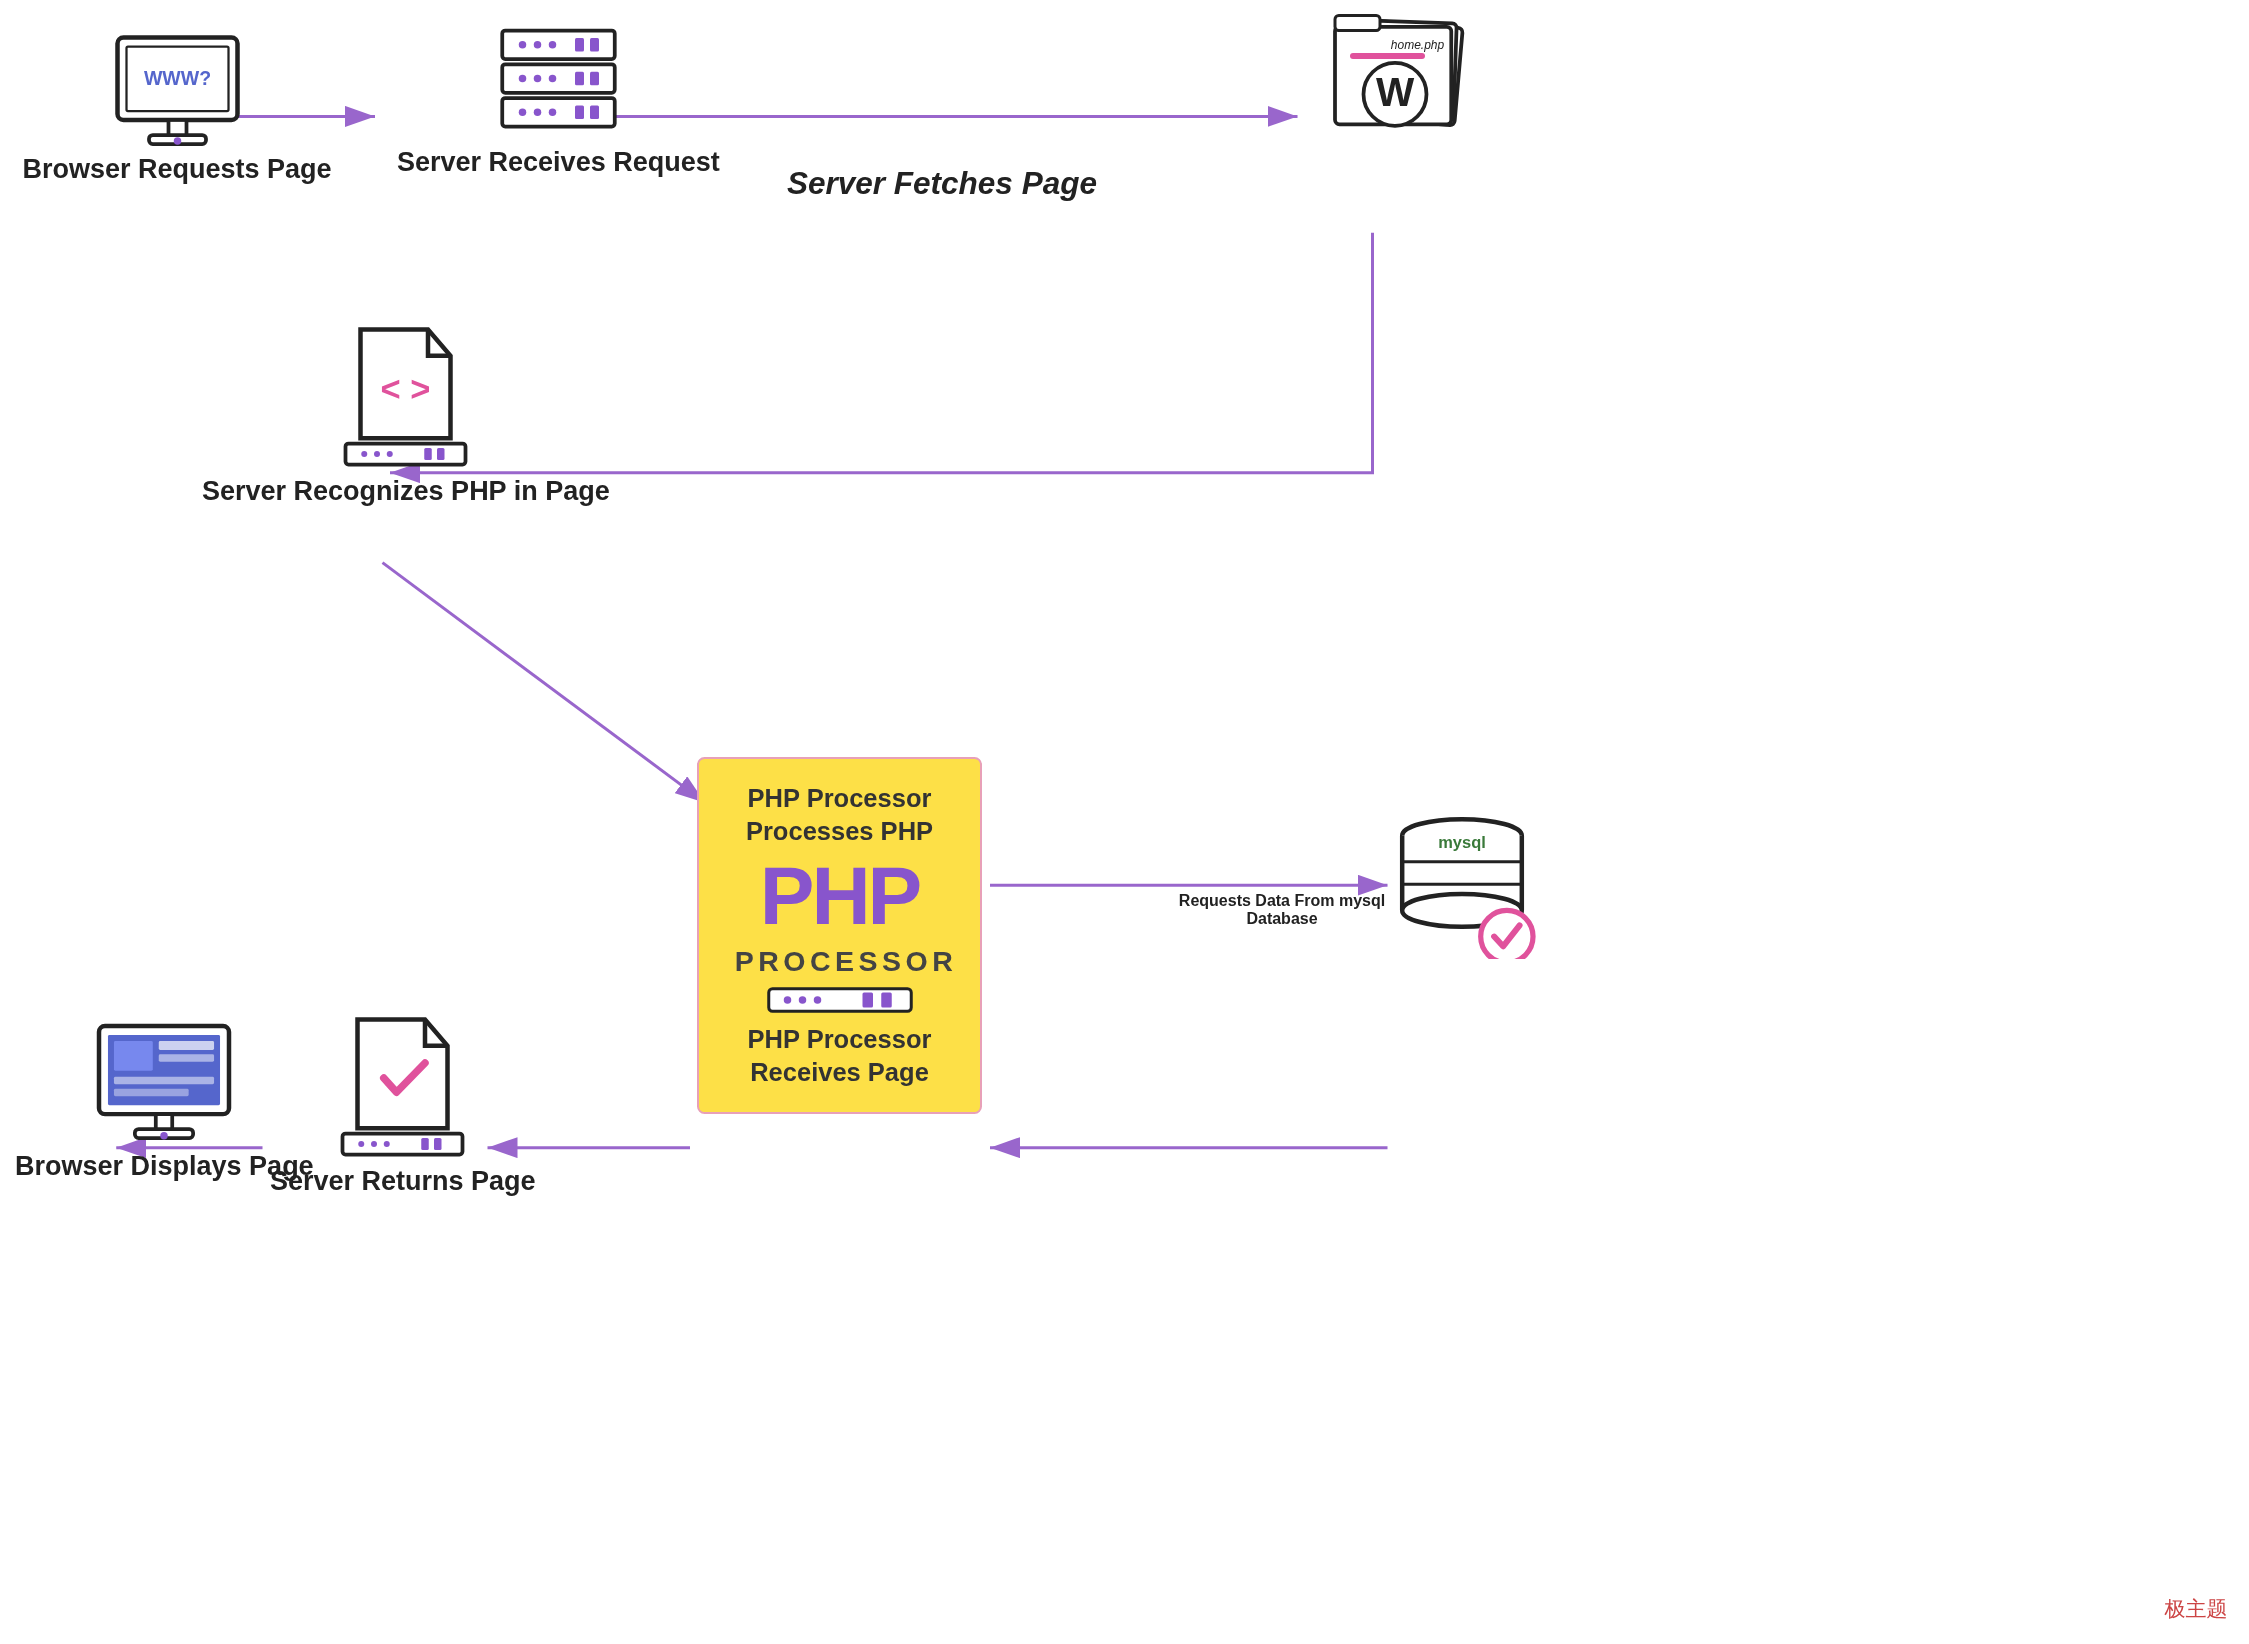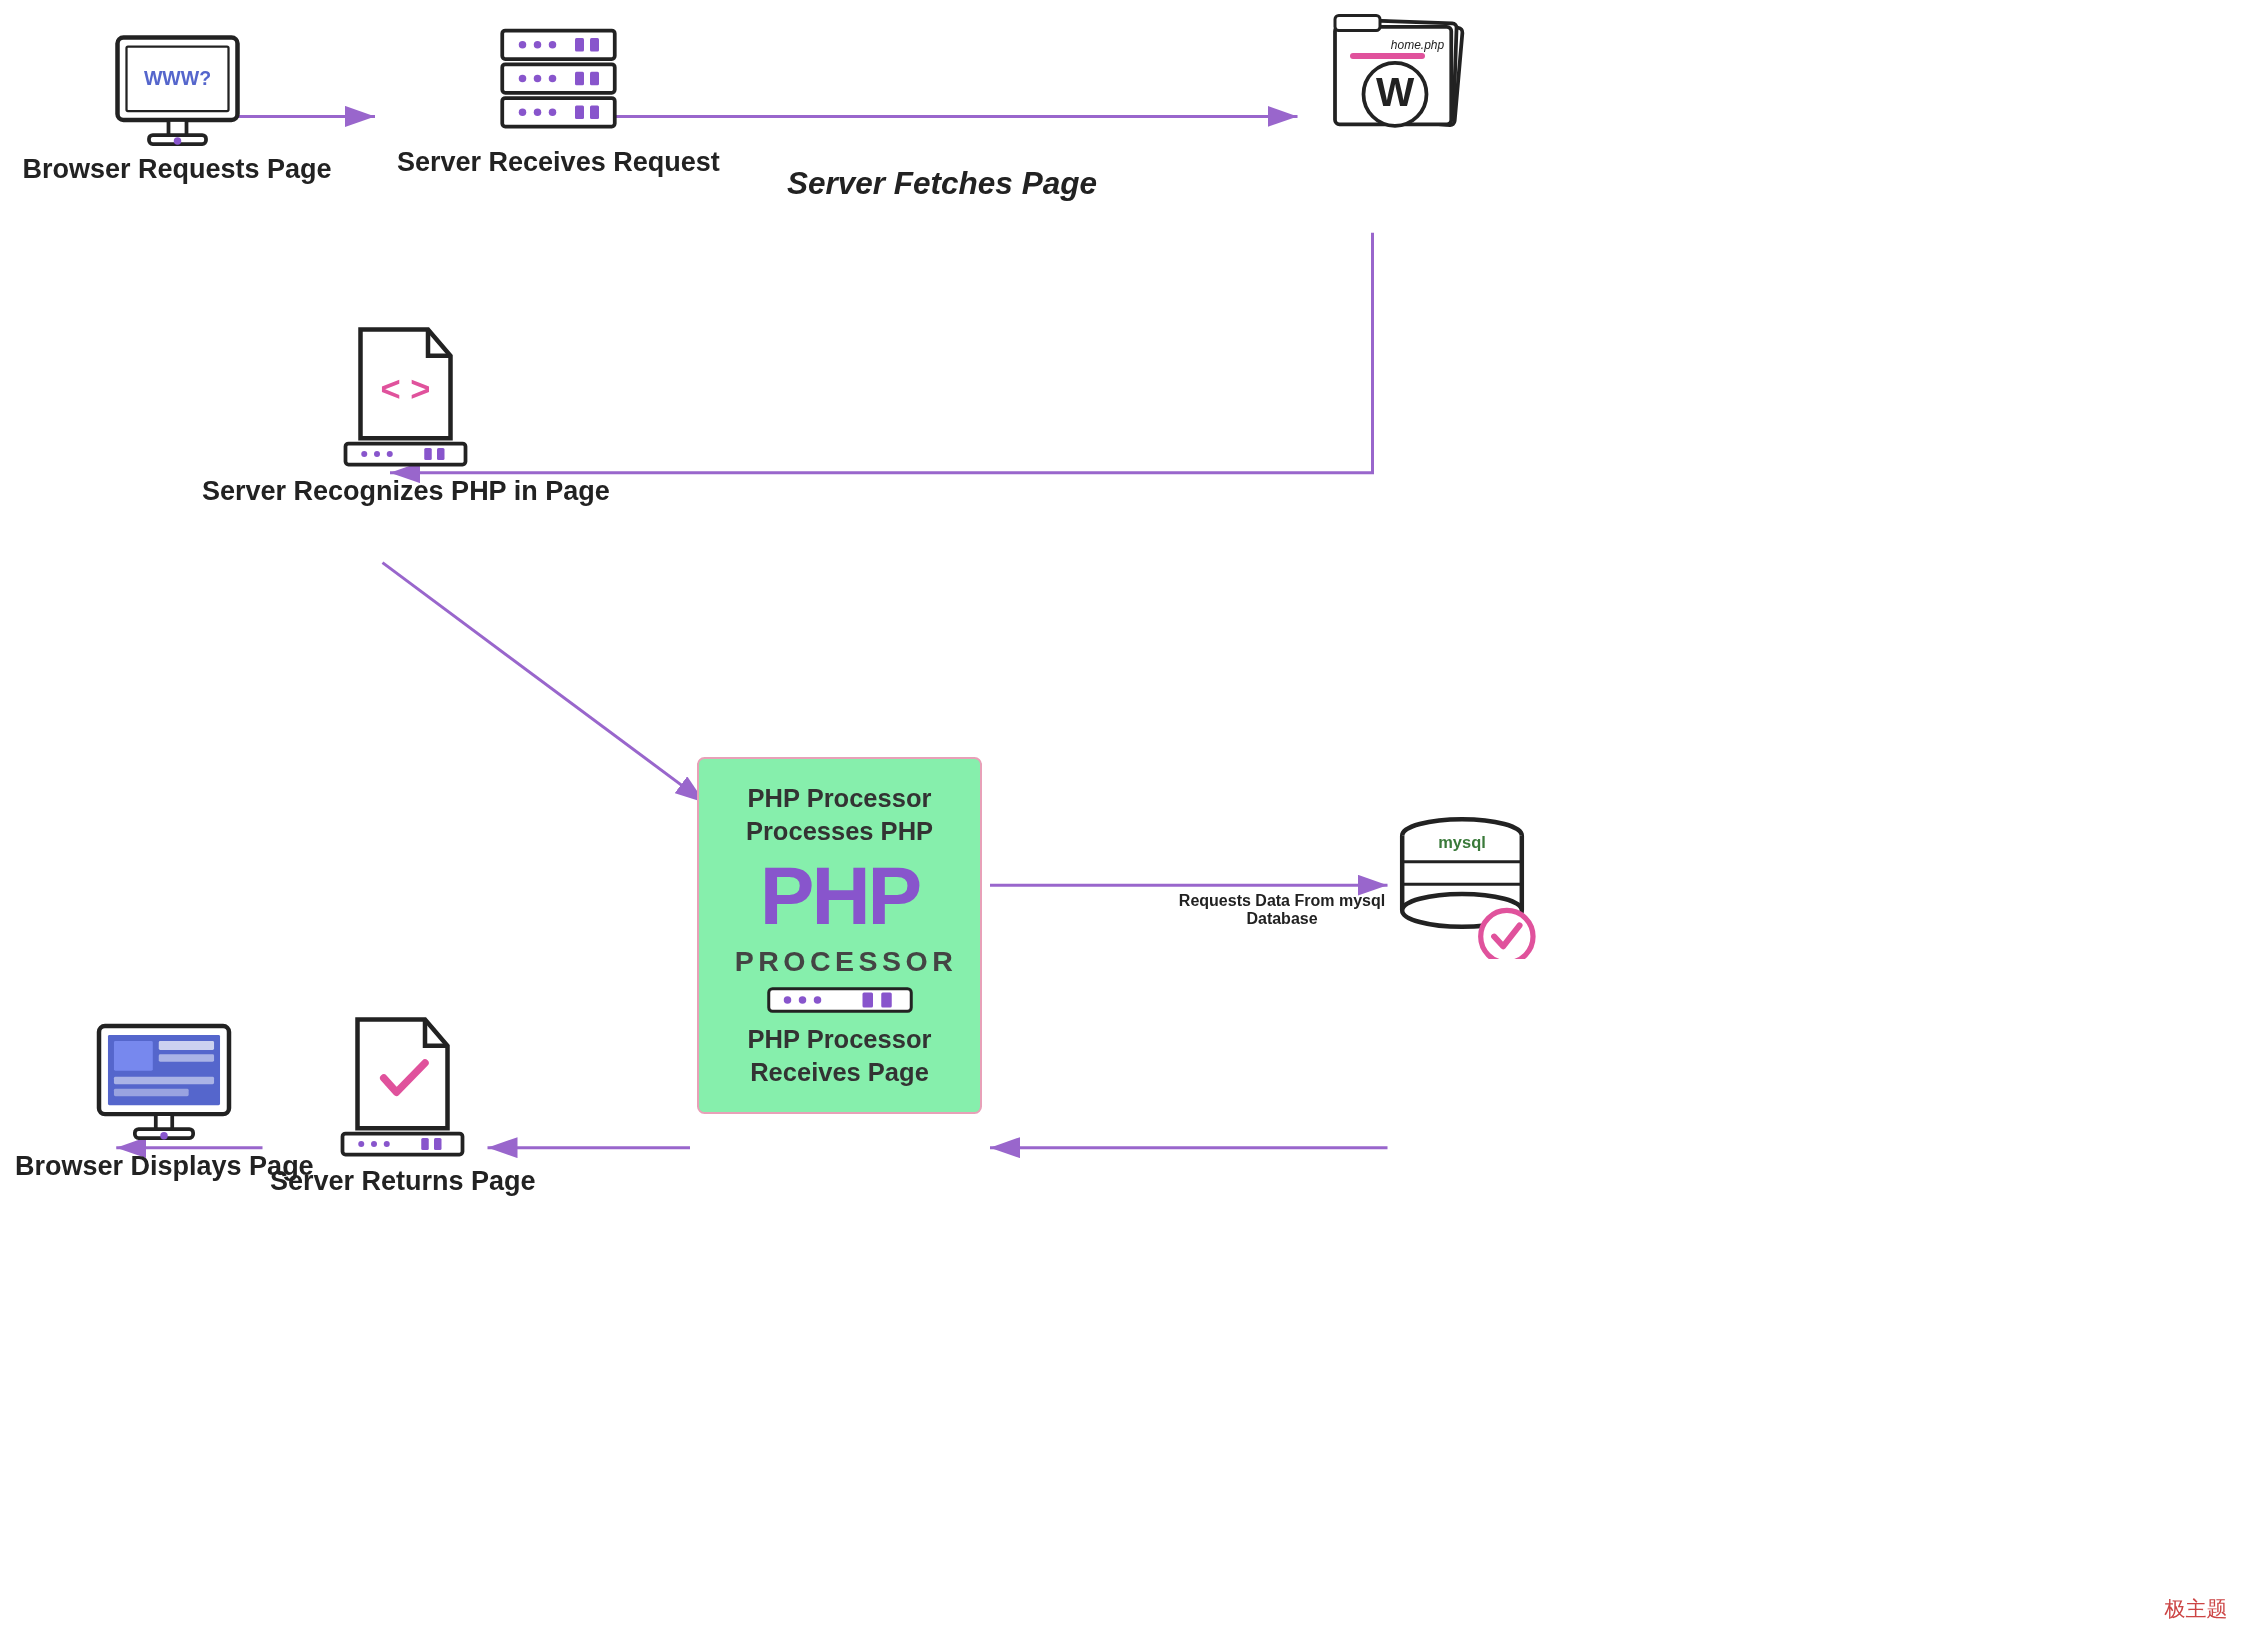--- a/index.html
+++ b/index.html
@@ -43,21 +43,21 @@
 
     
     .folder-svg { width: 150px; height: 135px; }
 
     
     .phpfile-svg { width: 135px; height: 150px; }
 
     
     .php-processor {
       position: absolute;
-      background: #86efac;
+      background: #fde047;
       border: 2.2px solid #e8a0b8;
       border-radius: 7.5px;
       padding: 22.5px 30px;
       display: flex;
       flex-direction: column;
       align-items: center;
       gap: 7.5px;
     }
     .php-processor-title {
       font-size: 25.5px;

